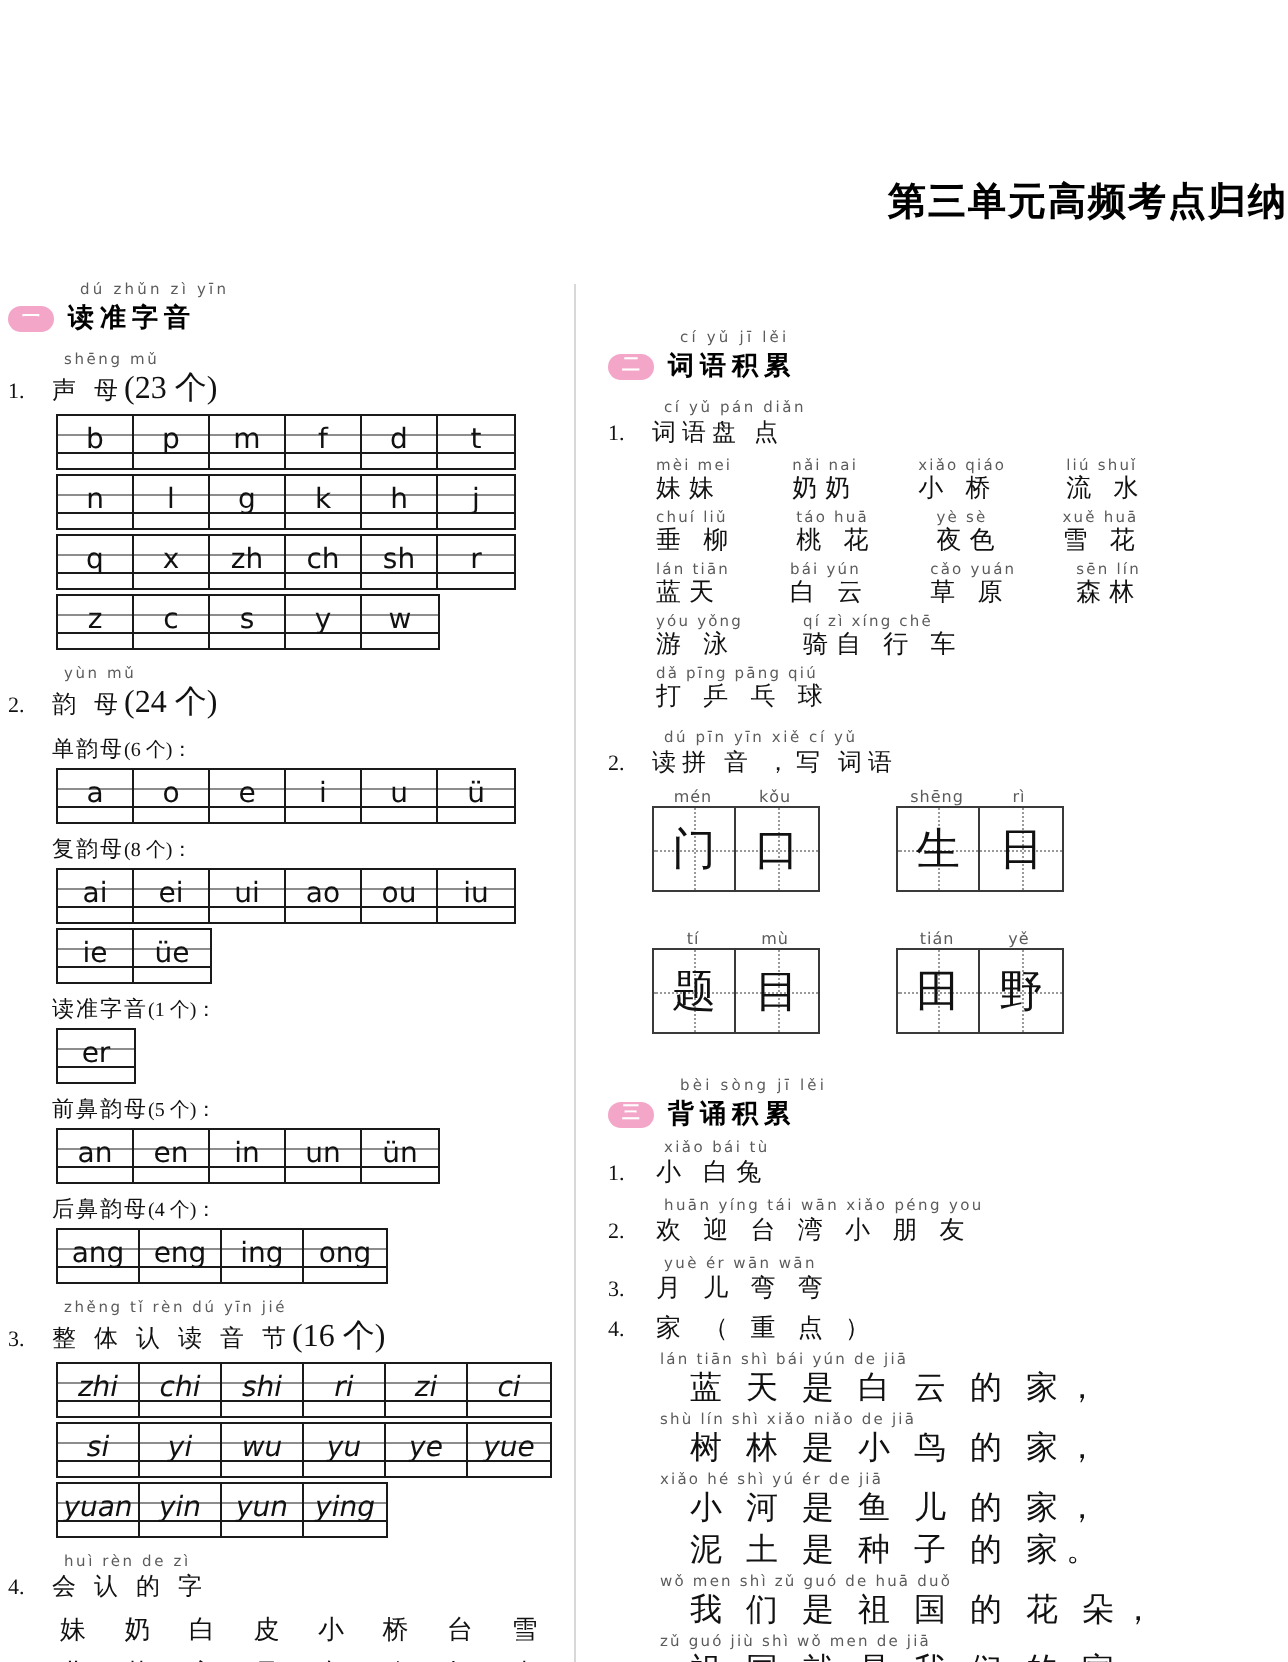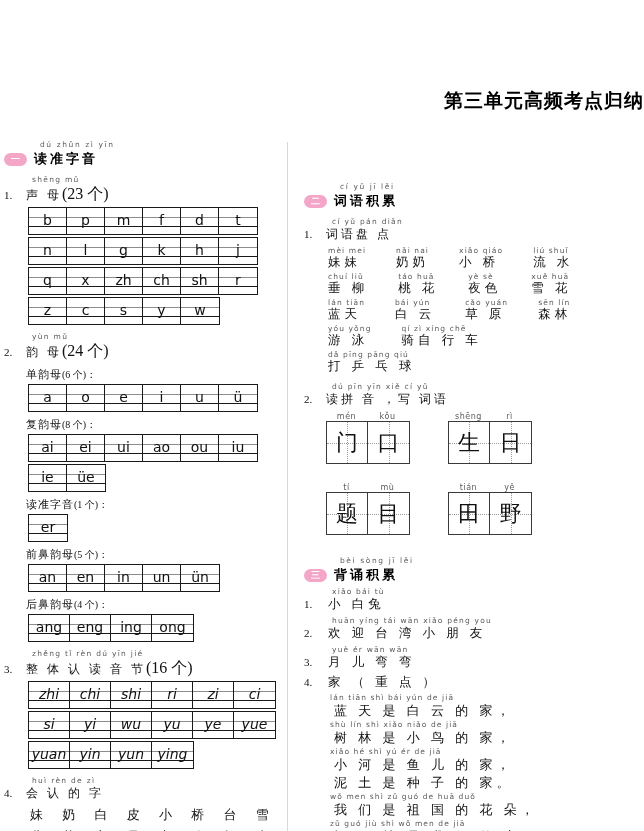--- a/index.html
+++ b/index.html
@@ -156,21 +156,21 @@
   .rec-no { width: 24px; font-size: 11px; flex: none; }
   .rec-text { font-size: 12.5px; letter-spacing: 4px; white-space: nowrap; }
 
   .poem { margin-left: 26px; margin-top: 2px; }
   .poem-line { margin-bottom: 0px; }
   .poem-py {
     font-family: "DejaVu Sans", "Liberation Sans", sans-serif;
     font-size: 7.5px; color: #5b5b5b; letter-spacing: 1.1px; white-space: nowrap;
   }
   .poem-zh {
-    font-size: 13px; letter-spacing: 4px; white-space: nowrap; margin-left: 4px;
+    font-size: 16px; letter-spacing: 4px; white-space: nowrap; margin-left: 15px;
   }
 </style>
 </head>
 <body>
 
 <div class="page">
 
   <div class="title">第三单元高频考点归纳</div>
 
   <div class="columns">

